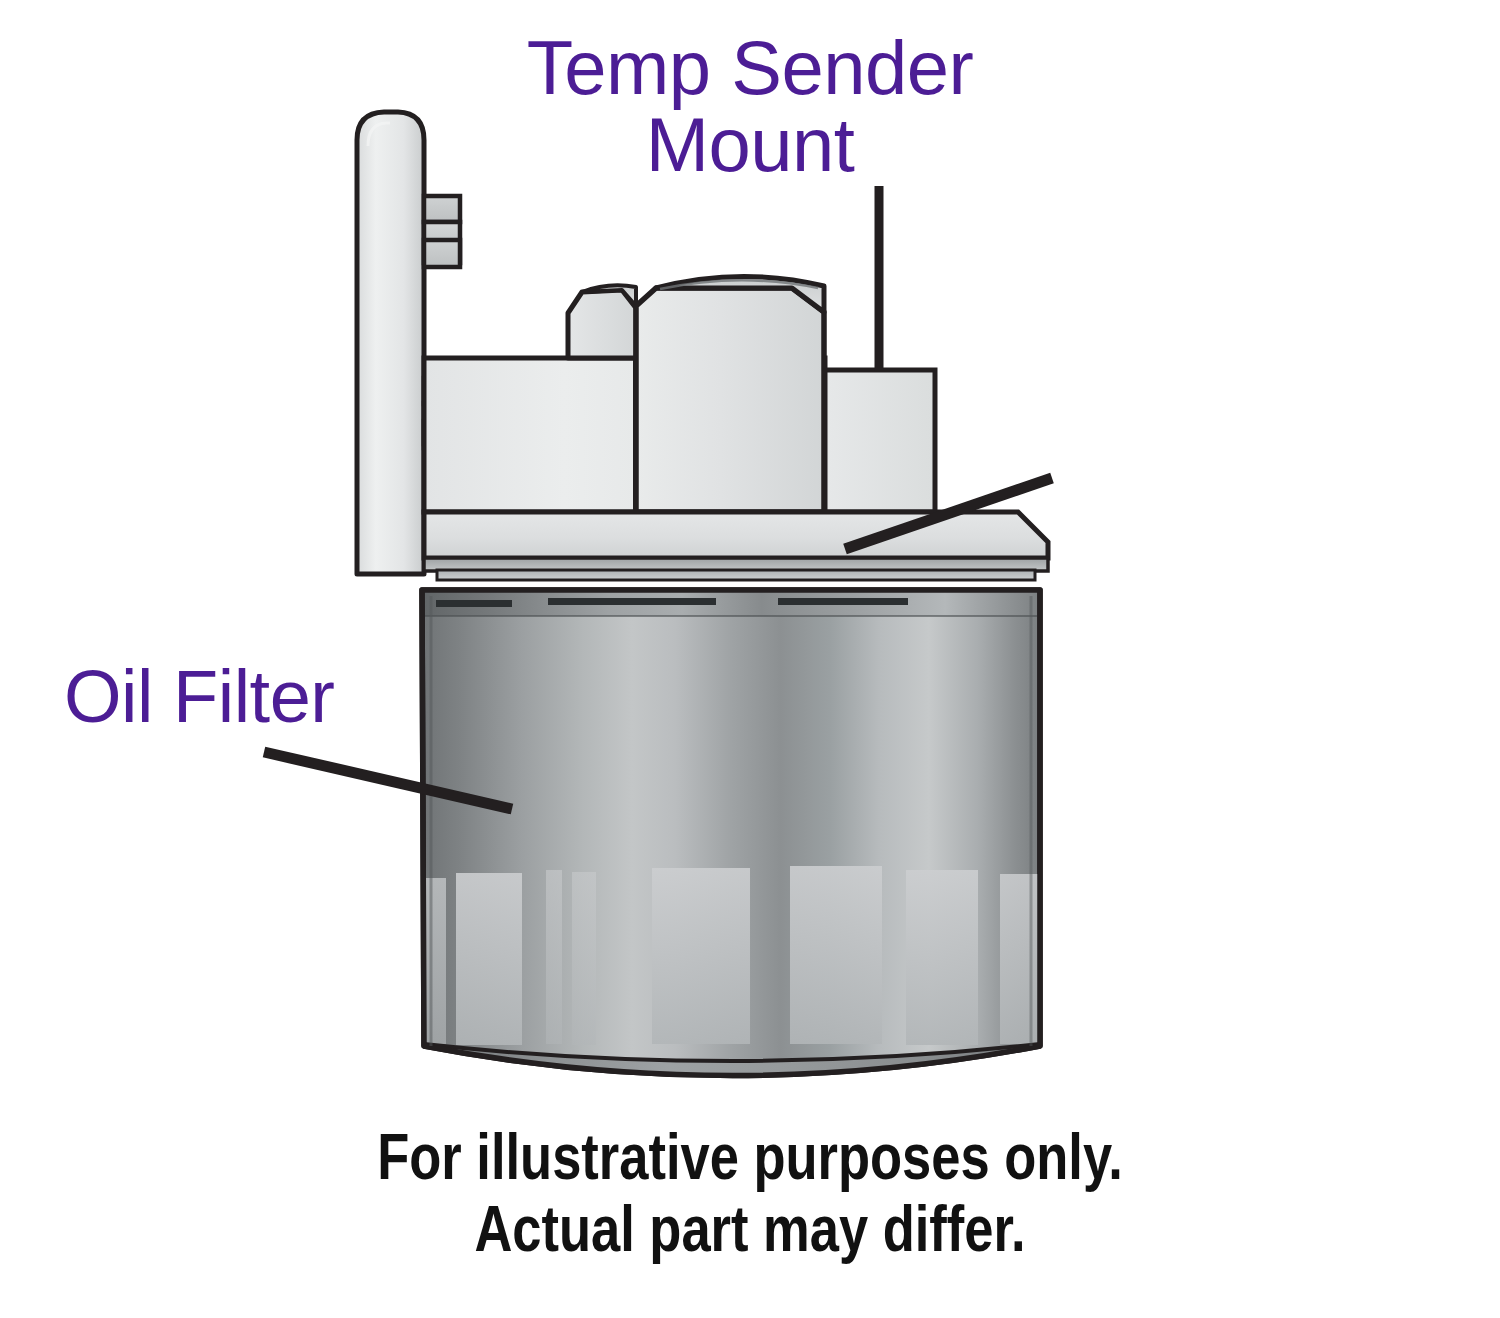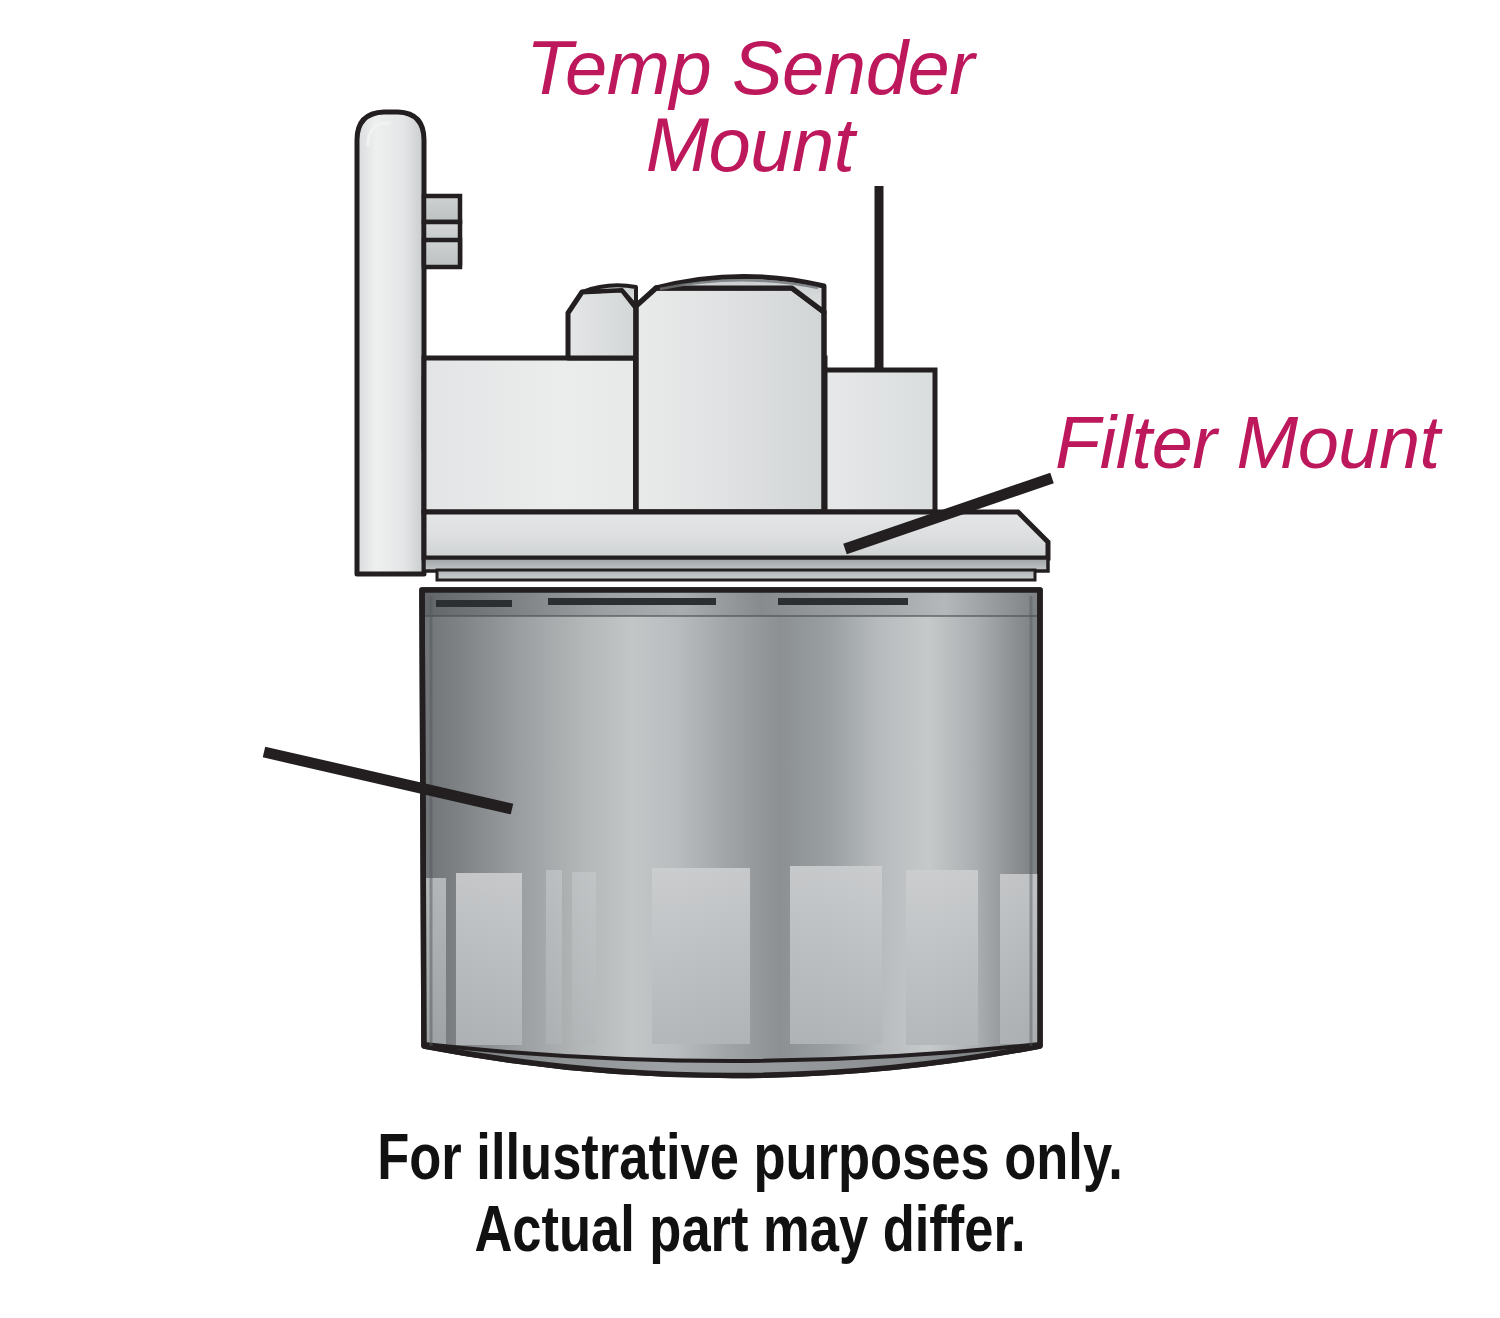--- a/index.html
+++ b/index.html
@@ -19,27 +19,26 @@
   }
   #diagram-svg {
     position: absolute;
     left: 0;
     top: 0;
     width: 1500px;
     height: 1318px;
   }
   .label-text {
     position: absolute;
-    color: #be185d;
+    color: #4c1d95;
     font-family: "Liberation Sans", sans-serif;
     font-weight: 400;
     white-space: nowrap;
     line-height: 1.06;
     letter-spacing: -0.5px;
-    font-style: italic;
   }
   #label-temp-sender {
     left: 0;
     top: 28px;
     width: 1500px;
     text-align: center;
     font-size: 76px;
   }
   #label-temp-sender .ln2 {
     display: block;
@@ -267,21 +266,21 @@
     <g>
       <line x1="264" y1="752" x2="512" y2="809" stroke="#231f20" stroke-width="11" stroke-linecap="butt"></line>
     </g>
   </svg>
 
   <div class="label-text" id="label-temp-sender">
     <span>Temp Sender</span>
     <span class="ln2">Mount</span>
   </div>
 
-  <div class="label-text" id="label-filter-mount">Filter Mount</div>
-
+
+  <div class="label-text" id="label-oil-filter">Oil Filter</div>
 
   <div id="caption">
     <span class="cap-line">For illustrative purposes only.</span>
     <span class="cap-line">Actual part may differ.</span>
   </div>
 
 </div>
 
 </body></html>

